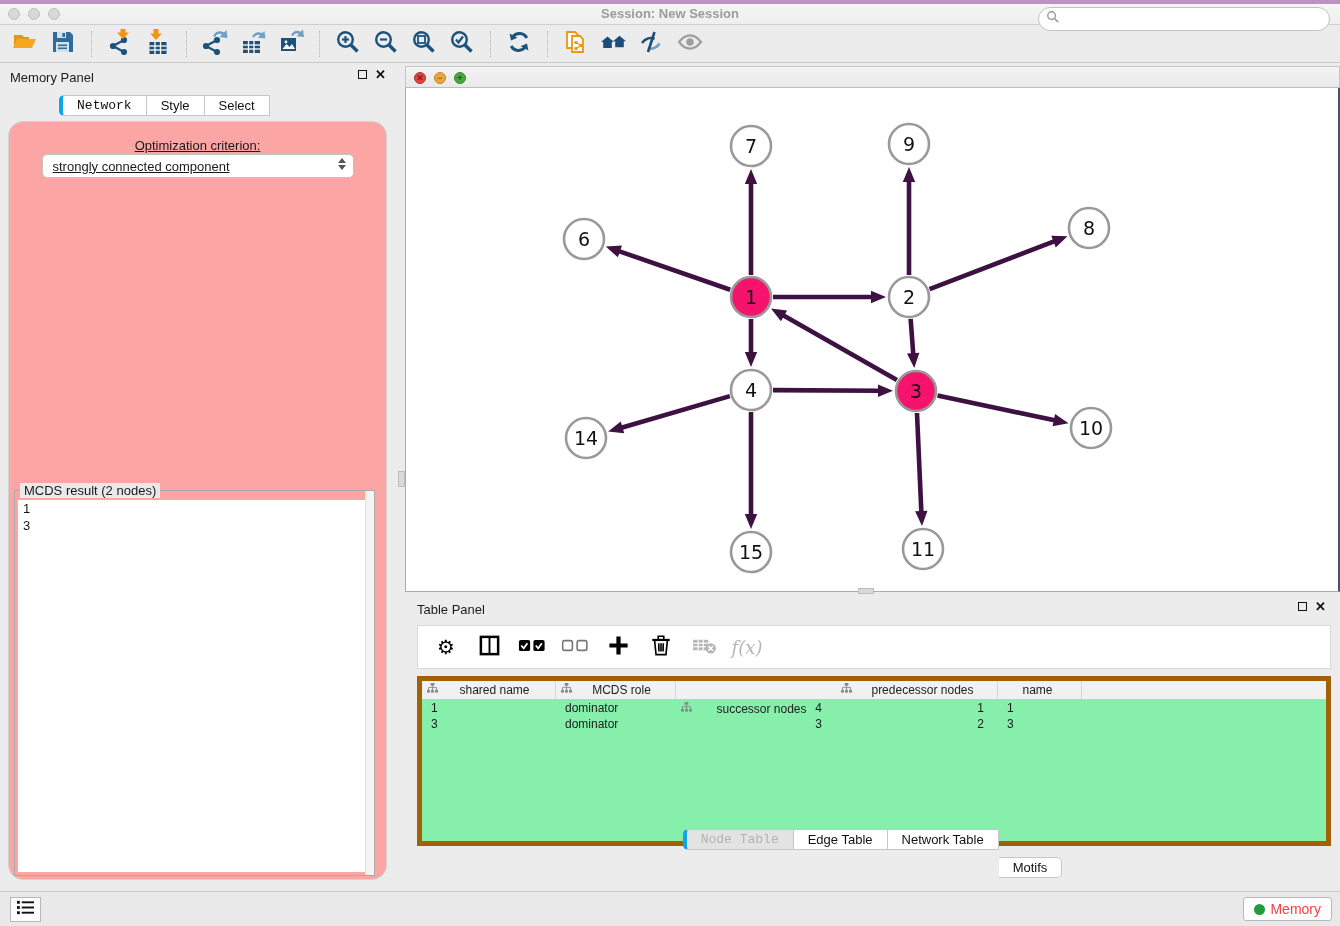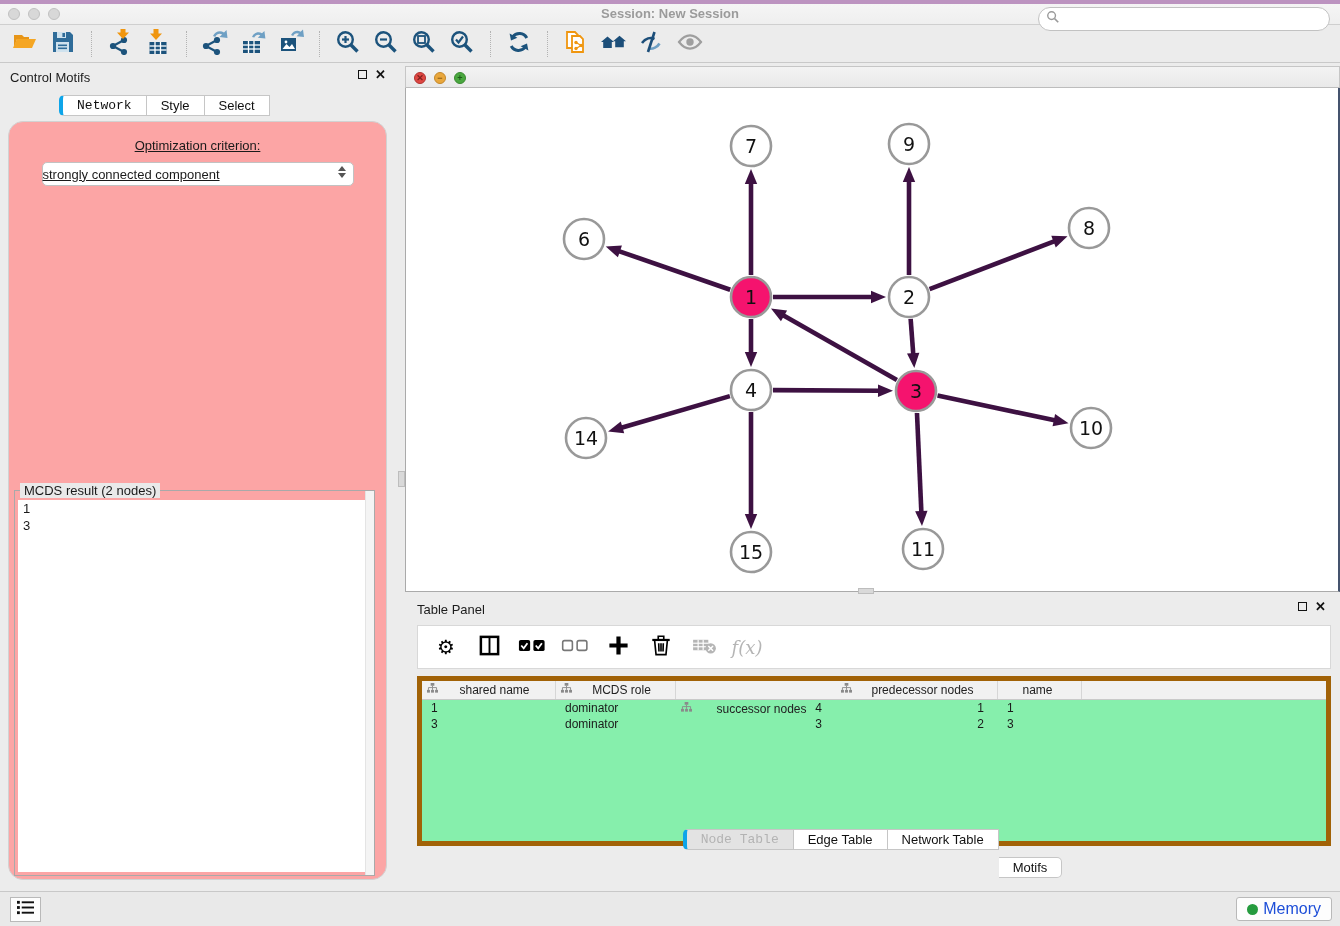--- a/index.html
+++ b/index.html
@@ -34,22 +34,22 @@
   .tabs-row { display:flex; justify-content:center; margin-top:4px; }
   .tab { height:21px; padding:0 14px; font-size:13px; background:#fff; border:1px solid #c6c6c6;
     border-left:none; display:flex; align-items:center; color:#111; }
   .tab:first-child { border-left:4px solid #0ea5e9; border-radius:5px 0 0 5px;font-family:Liberation Mono, monospace; }
   .tab:last-child { border-radius:0 5px 5px 0;margin-top:28px; }
   .tab.active { background:#e3e3e3; color:#b3b3b3; }
 
   .mcds-panel { position:absolute; left:8px; right:9px; top:58px; bottom:8px;
     background:#fca5a5; border:1px solid #d2d2d2; border-radius:15px;text-decoration:underline; }
   .opt-label { text-align:center; margin-top:16px; font-size:13px; }
-  .combo { position:relative; margin:9px auto 0; width:312px; height:24px; background:#fff;
-    border:1px solid #c2c2c2; border-radius:5px; font-size:13px; display:flex; align-items:center; }
+  .combo { position:relative; margin:1px auto 0; width:312px; height:24px; background:#fff;
+    border:1px solid #c2c2c2; border-radius:5px; font-size:13px; display:flex; align-items:center; padding-left:10px; }
   .combo .stepper { position:absolute; right:7px; top:3px; display:flex; flex-direction:column; gap:2px; }
   .combo .stepper i { width:0; height:0; border-left:4px solid transparent; border-right:4px solid transparent; display:block; }
   .combo .stepper i.up { border-bottom:5px solid #555; }
   .combo .stepper i.down { border-top:5px solid #555; }
   .btn-row { display:flex; justify-content:center; gap:14px; margin-top:12px; }
   .mac-btn { height:23px; padding:0 16px; background:#fff; border:1px solid #c2c2c2; border-radius:5px;
     font-size:13px; font-family:"Liberation Sans",sans-serif; color:#111; }
 
   .result-group { position:absolute; left:5px; right:11px; top:368px; bottom:3px; border:1px solid #a9a9a9; }
   .result-legend { position:absolute; top:-8px; left:5px; background:#e9e9e9; padding:0 4px; font-size:13px; }
@@ -89,21 +89,21 @@
   .nt-row { display:flex; height:16px; font-size:12px; }
   .nt-cell { overflow:hidden; white-space:nowrap; }
 
   .tp-tabs { position:absolute; left:0; right:0; bottom:10px; display:flex; justify-content:center; }
 
   
   .statusbar { position:absolute; left:0; top:891px; width:1340px; height:35px; background:#e9e9e9; border-top:1px solid #c8c8c8; }
   .task-btn { position:absolute; left:10px; top:5px; width:31px; height:25px; background:#fdfdfd; border:1px solid #b9b9b9;
     display:flex; align-items:center; justify-content:center; }
   .memory-btn { position:absolute; right:8px; top:5px; height:24px; background:#fdfdfd; border:1px solid #b9b9b9;
-    border-radius:3px; display:flex; align-items:center; gap:5px; padding:0 10px; font-size:16px; color:#1d4ed8; }
+    border-radius:3px; display:flex; align-items:center; gap:5px; padding:0 10px; font-size:14px; color:#ef4444; }
   .memory-dot { width:11px; height:11px; border-radius:50%; background:#259b3e; }
 </style>
 </head>
 <body>
 
 <div class="titlebar">
   <div class="purple-strip"></div>
   <span class="traffic-inactive" style="left:8px"></span>
   <span class="traffic-inactive" style="left:28px"></span>
   <span class="traffic-inactive" style="left:48px"></span>
@@ -269,21 +269,21 @@
     <svg viewBox="0 0 16 16" width="14" height="14">
         <circle cx="6.4" cy="6.4" r="4.4" fill="none" stroke="#9a9a9a" stroke-width="1.6"></circle>
         <line x1="9.8" y1="9.8" x2="14" y2="14" stroke="#9a9a9a" stroke-width="1.8"></line>
       </svg>
   </span>
   <input type="text" placeholder="" style="">
 </div>
 
 <div class="control-panel">
   <div class="panel-head">
-    <span class="ph-title">Control Motifs</span>
+    <span class="ph-title">Memory Panel</span>
     <span class="ph-icons">
       <span class="float-box"></span>
       <span class="close-x">✕</span>
     </span>
   </div>
   <div class="tabs-row" id="cp-tabs">
       <div class="tab">Network</div>
       <div class="tab">Style</div>
       <div class="tab">Select</div>
       <div class="tab active">MCDS</div>

